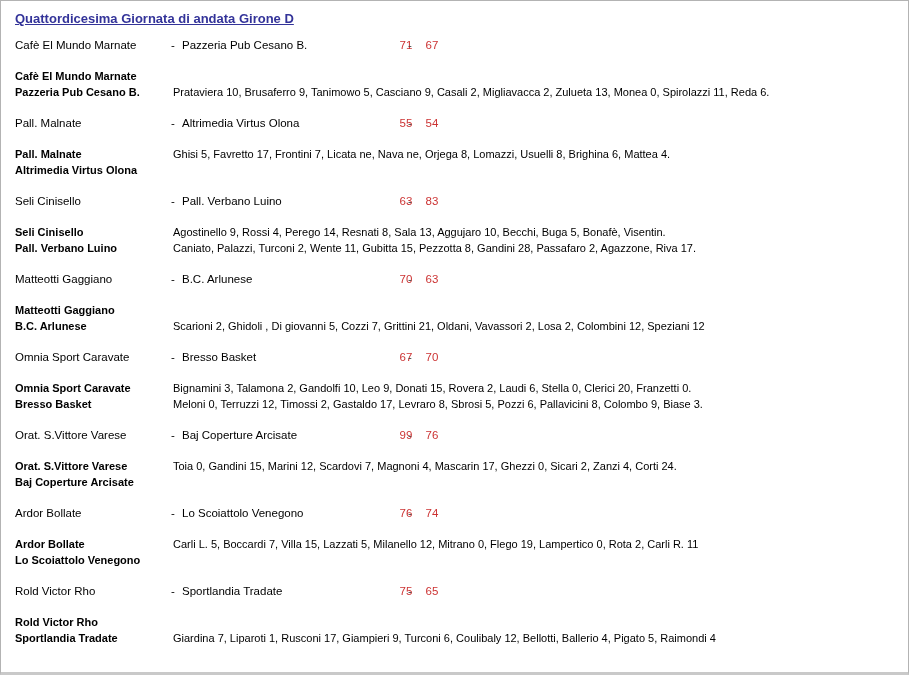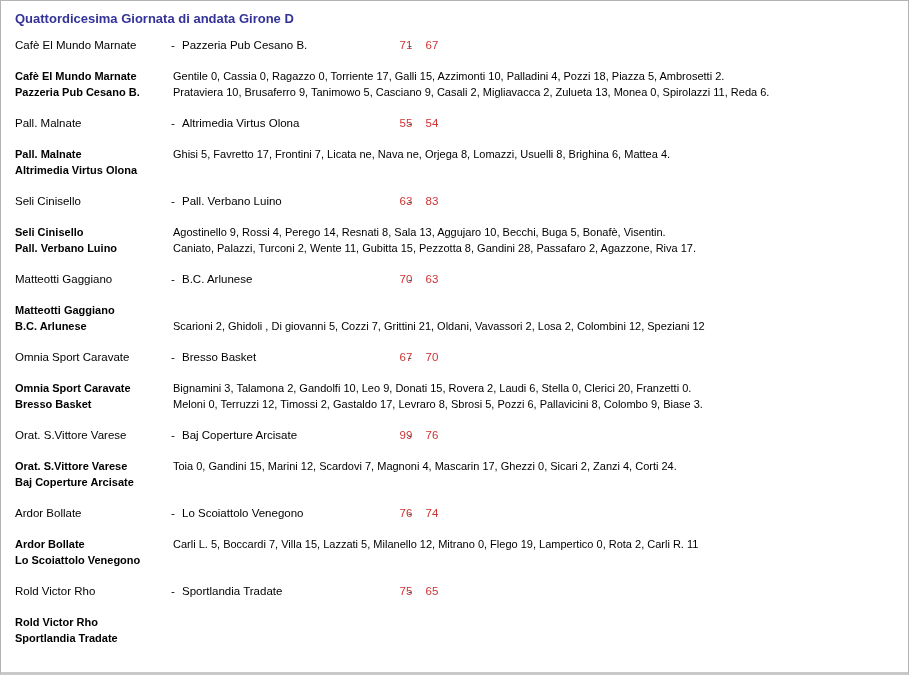--- a/index.html
+++ b/index.html
@@ -17,20 +17,21 @@
     background:#fff;
     overflow:hidden;
     padding-top:10px;
   }
   .title {
     margin-left:14px;
     margin-bottom:8px;
     height:18px;
     font-size:13px;
     font-weight:bold;
+    text-decoration:underline;
     color:var(--title-color, #333399);
     cursor:pointer;
     display:inline-block;
   }
   .match .score-row {
     position:relative; height:16px; line-height:16px;
     margin-bottom:15px;
     font-size:11.5px;
   }
   .score-row .t1 { position:absolute; left:14px; white-space:nowrap; }
@@ -58,21 +59,20 @@
       <span class="t1">Cafè El Mundo Marnate</span>
       <span class="tdash">-</span>
       <span class="t2">Pazzeria Pub Cesano B.</span>
       <span class="s1">71</span>
       <span class="sdash">-</span>
       <span class="s2">67</span>
     </div>
     <div class="details">
       <div class="detail-row">
         <span class="name">Cafè El Mundo Marnate</span>
-        <span class="players">Gentile 0, Cassia 0, Ragazzo 0, Torriente 17, Galli 15, Azzimonti 10, Palladini 4, Pozzi 18, Piazza 5, Ambrosetti 2.</span>
       </div>
       <div class="detail-row">
         <span class="name">Pazzeria Pub Cesano B.</span>
         <span class="players">Prataviera 10, Brusaferro 9, Tanimowo 5, Casciano 9, Casali 2, Migliavacca 2, Zulueta 13, Monea 0, Spirolazzi 11, Reda 6.</span>
       </div>
     </div>
   </div>
 
   <div class="match">
     <div class="score-row">
@@ -205,17 +205,18 @@
       <span class="s1">75</span>
       <span class="sdash">-</span>
       <span class="s2">65</span>
     </div>
     <div class="details">
       <div class="detail-row">
         <span class="name">Rold Victor Rho</span>
       </div>
       <div class="detail-row">
         <span class="name">Sportlandia Tradate</span>
+        <span class="players">Giardina  7, Liparoti 1, Rusconi 17, Giampieri 9, Turconi 6, Coulibaly 12, Bellotti, Ballerio 4, Pigato 5, Raimondi 4</span>
       </div>
     </div>
   </div>
 </div>
 </div>
 
 </body></html>

